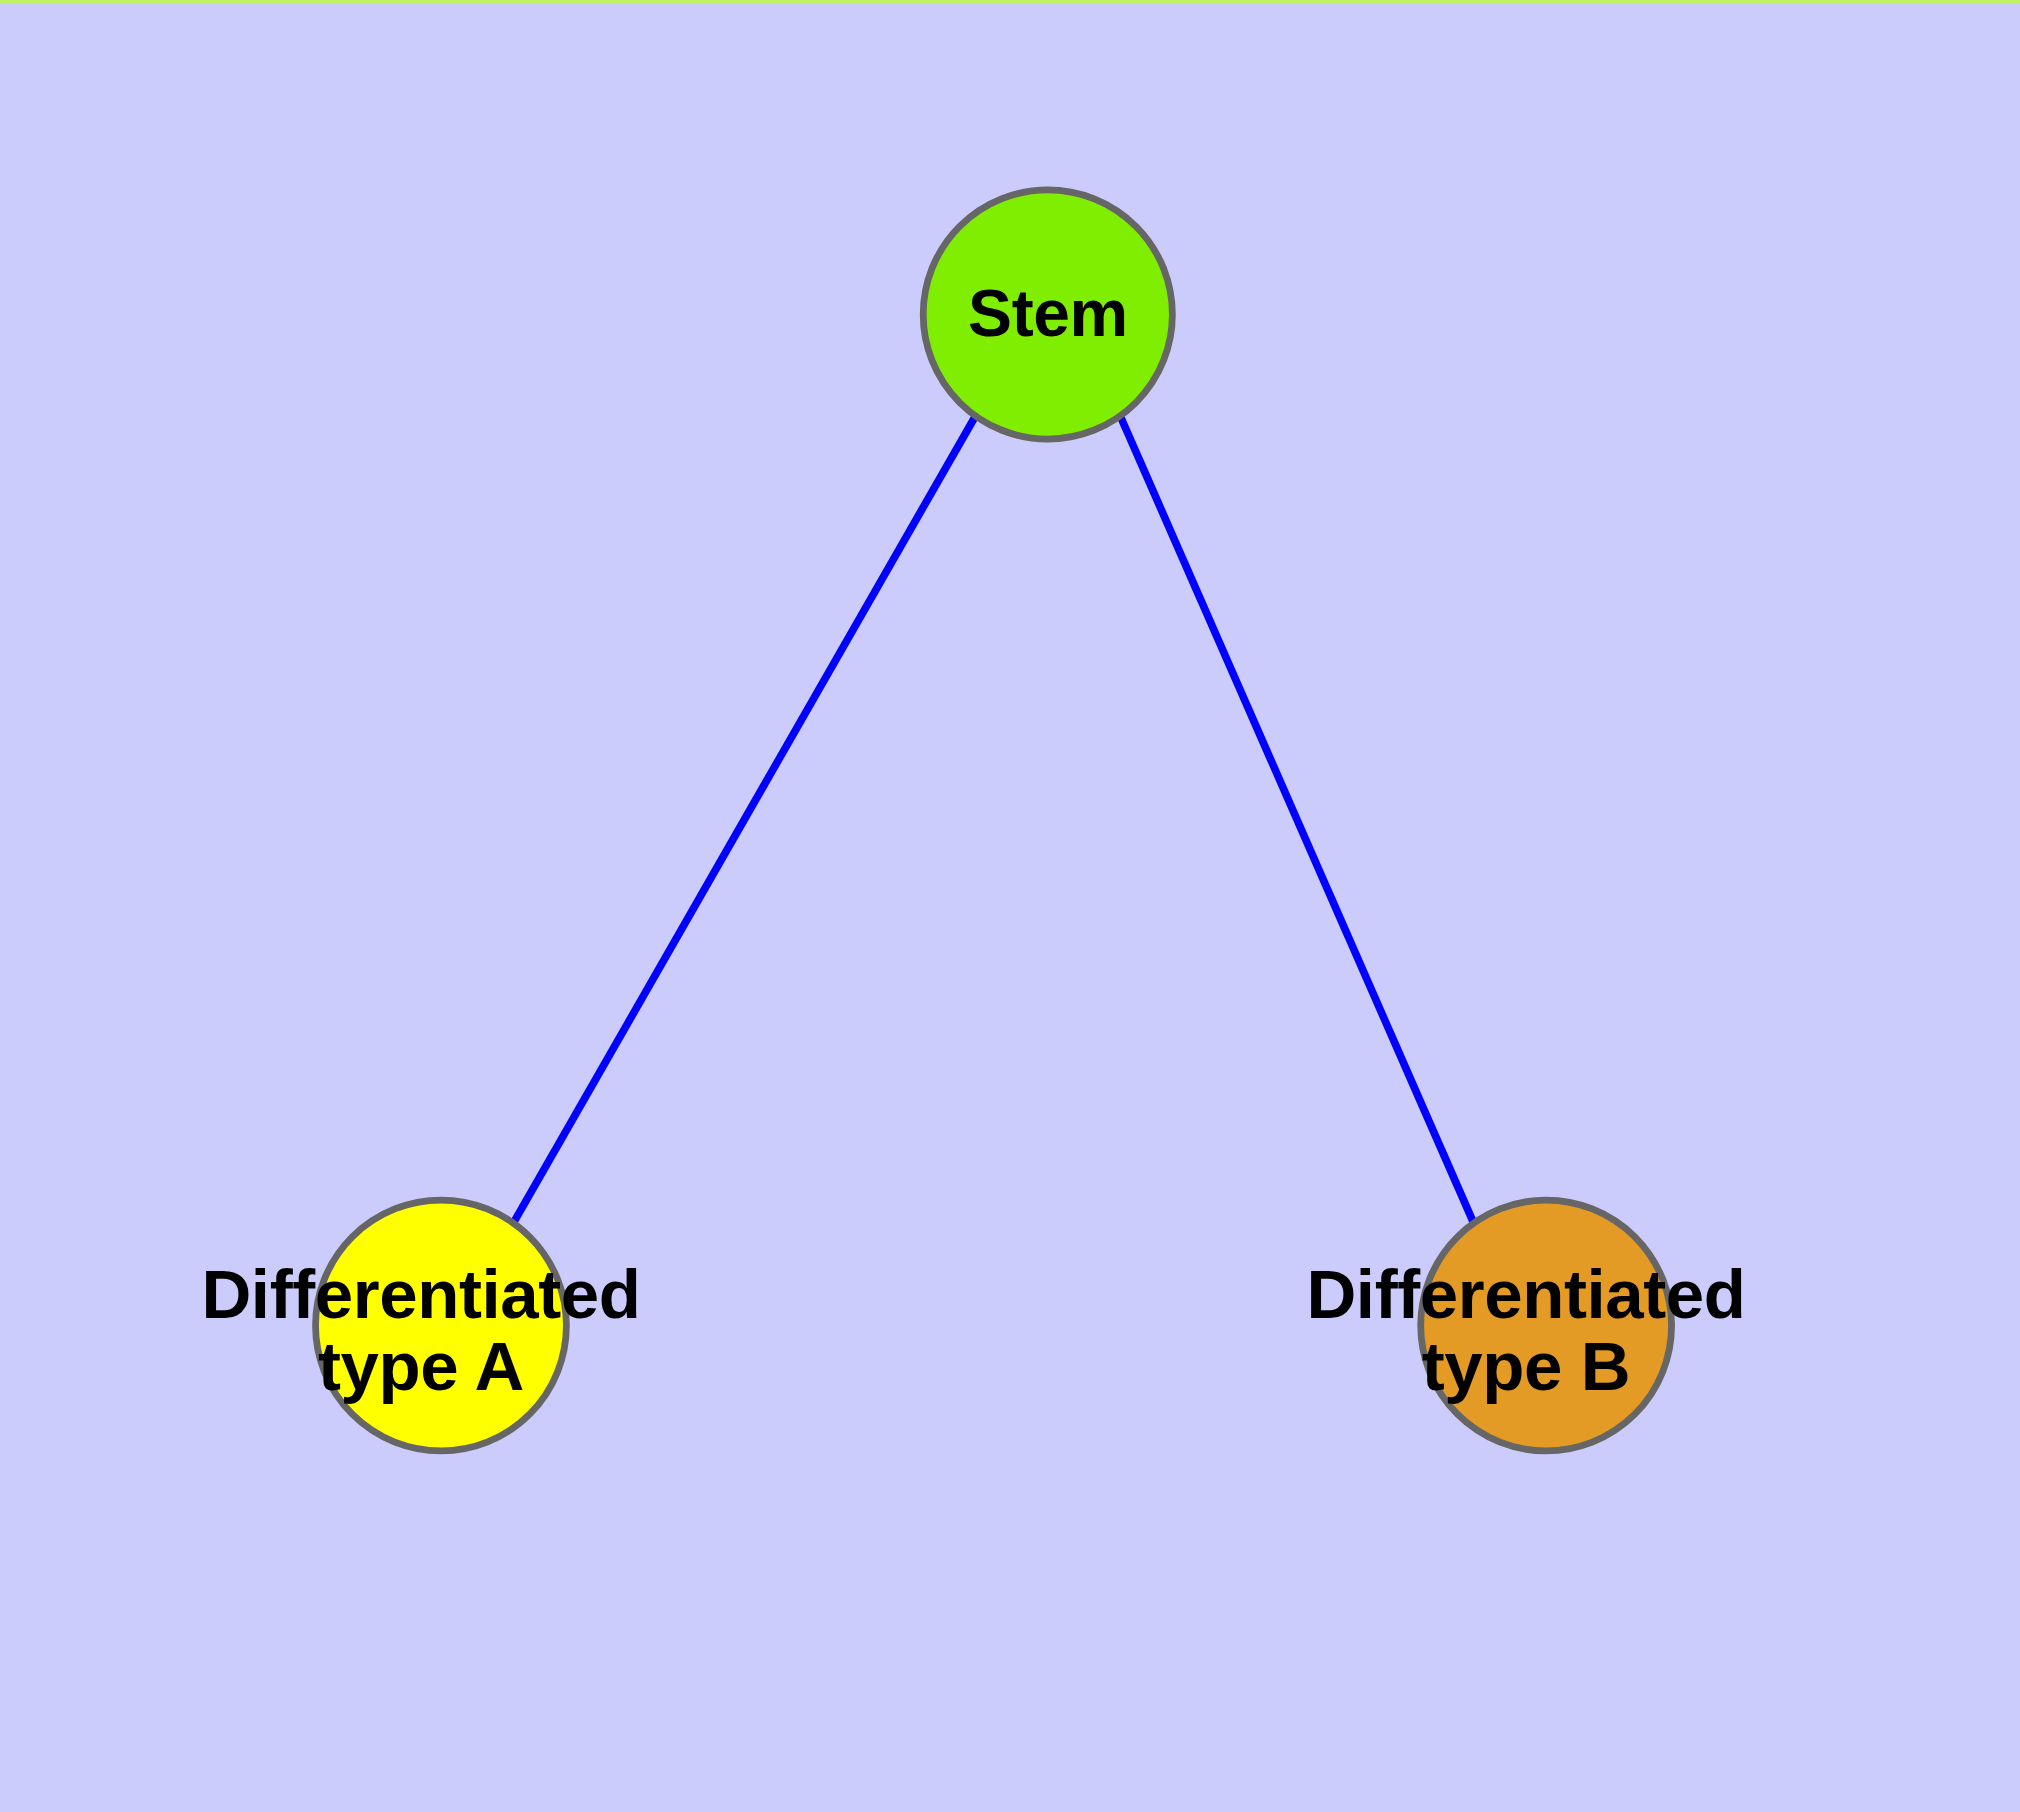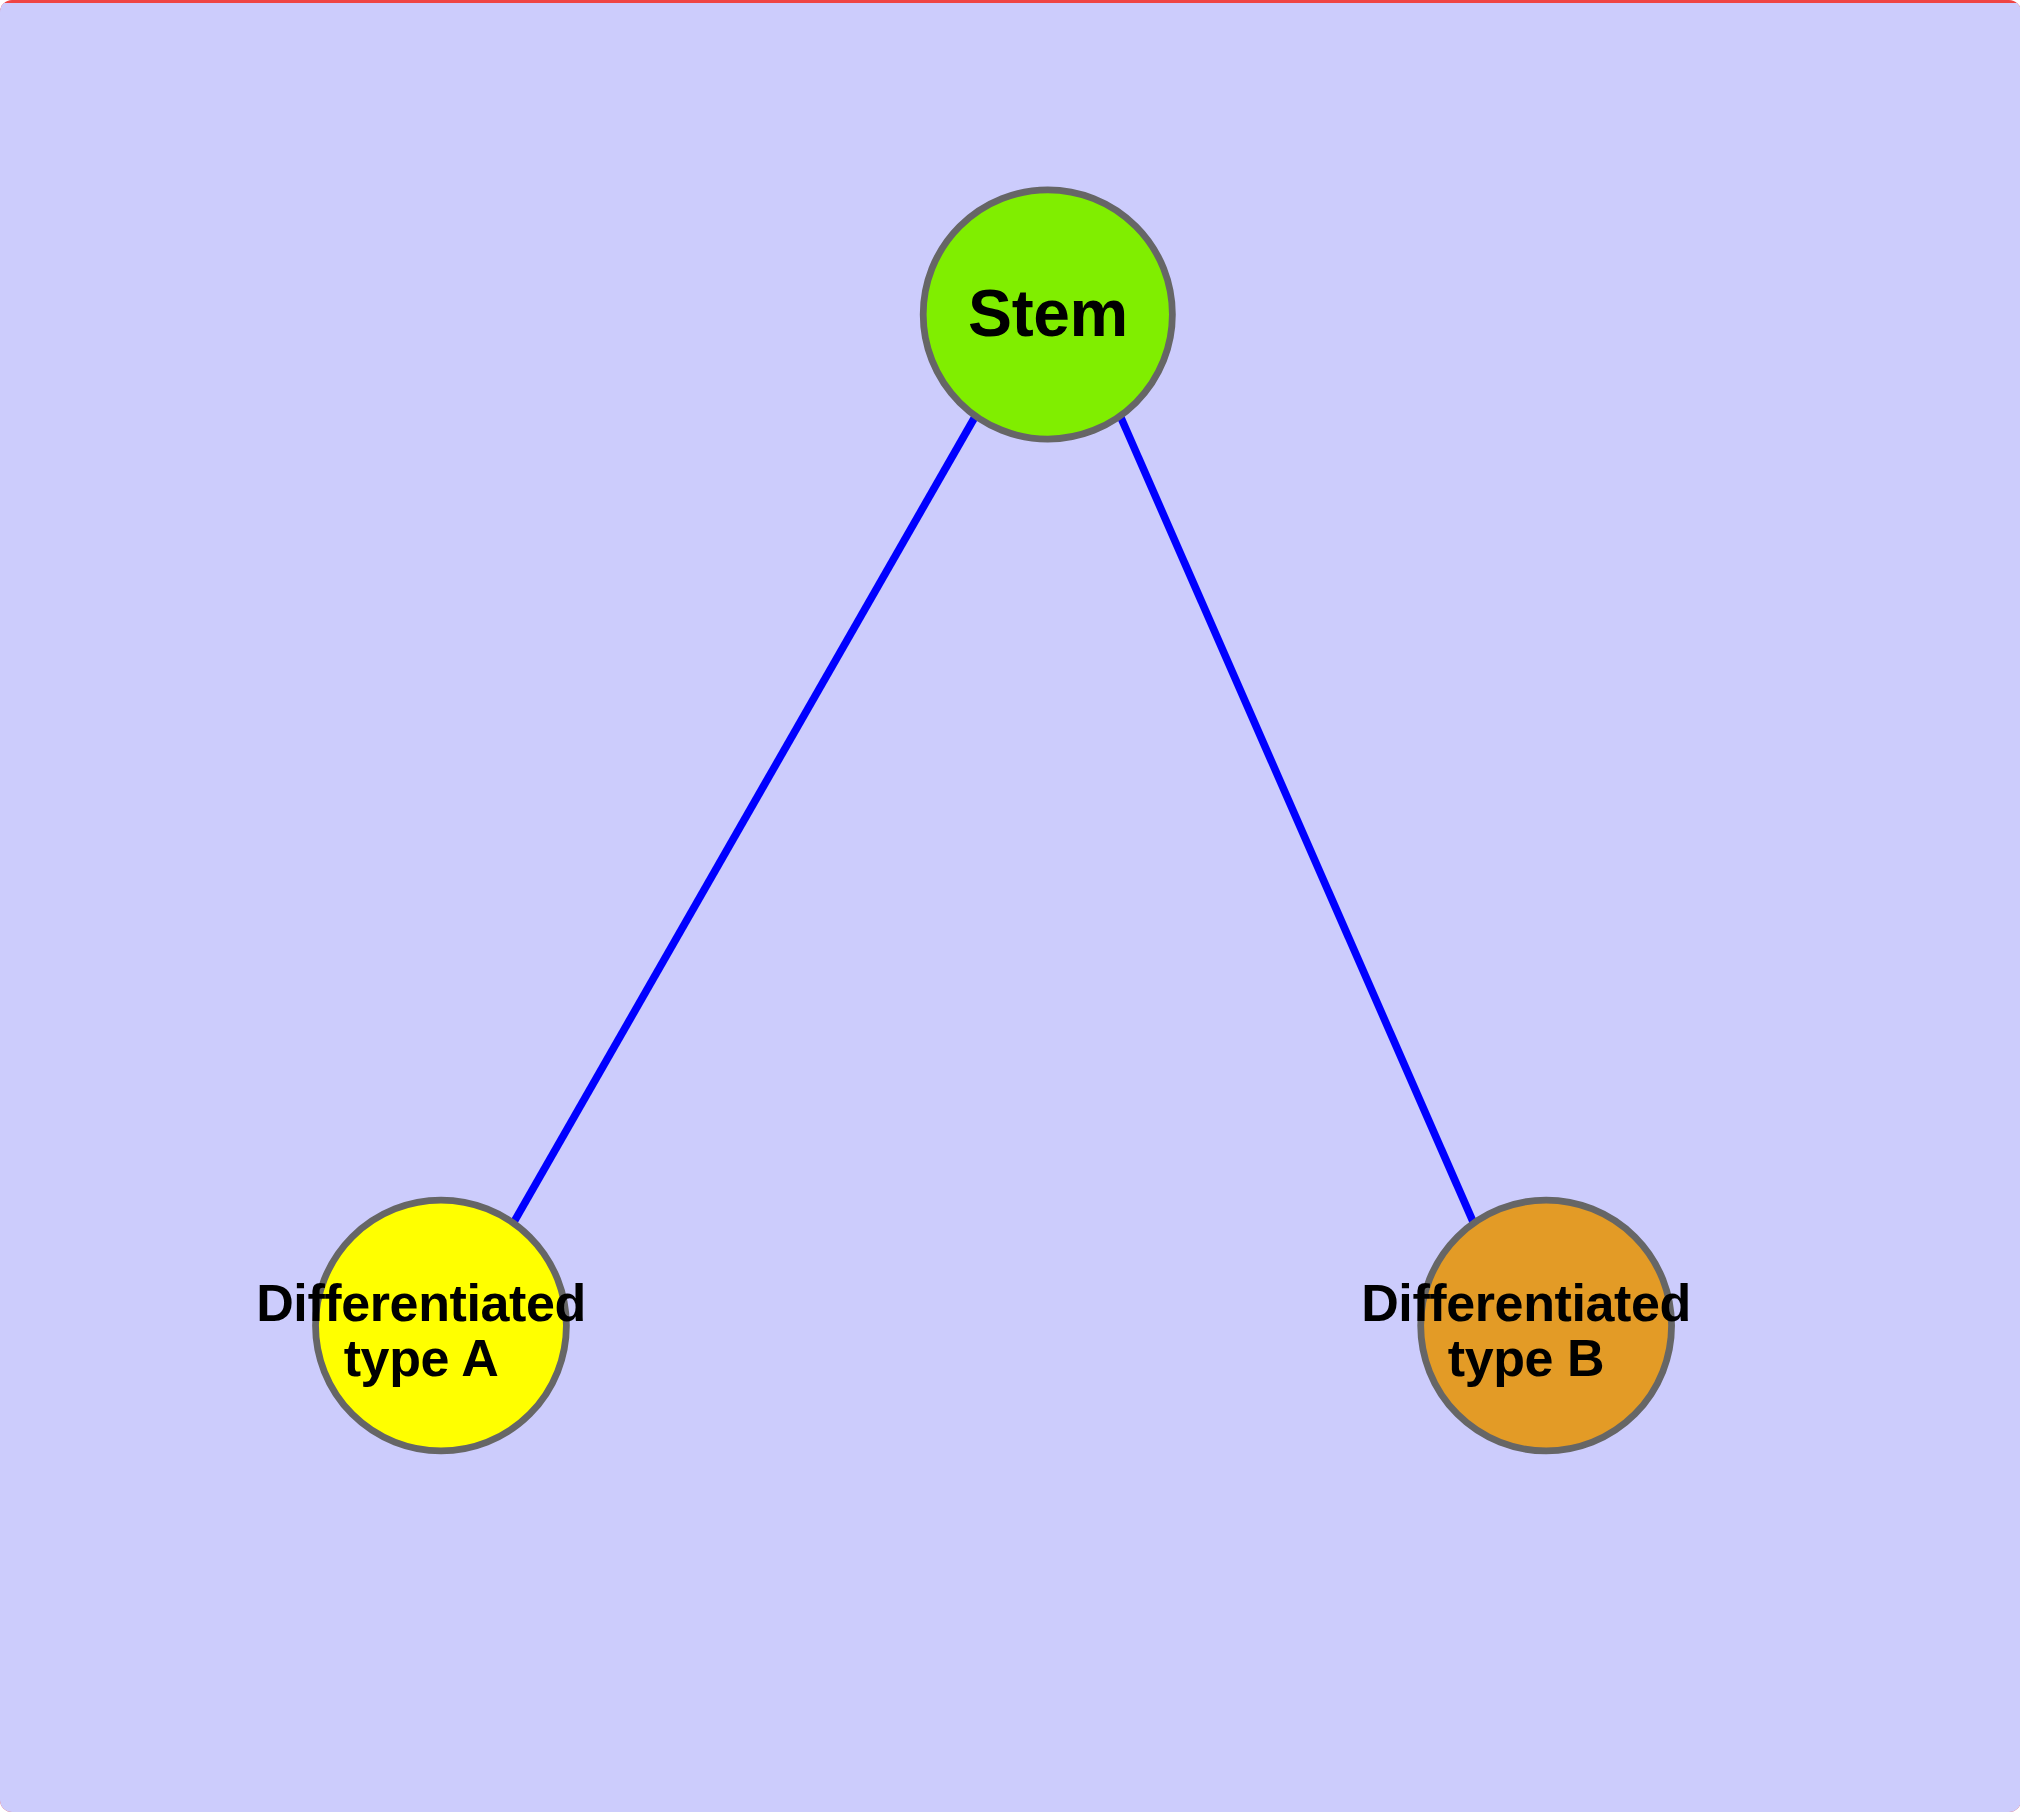--- a/index.html
+++ b/index.html
@@ -5,44 +5,43 @@
   html, body {
     margin: 0;
     padding: 0;
     background: #ffffff;
   }
   #stage {
     position: relative;
     width: 2021px;
     height: 1812px;
     overflow: hidden;
-    background: #ef4444;
+    background: #bef264;
     font-family: "Liberation Sans", "DejaVu Sans", sans-serif;
-    border-radius: 12px;
   }
   #canvas-bg {
     position: absolute;
     left: 0;
     top: 3.4px;
     width: 2021px;
     height: 1809px;
     background: #ccccfc;
   }
   #graph-svg {
     position: absolute;
     left: 0;
     top: 0;
     width: 2021px;
     height: 1812px;
   }
   .node-label {
     position: absolute;
     color: #000000;
     font-weight: bold;
-    font-size: 52px;
+    font-size: 69px;
     line-height: 1.05;
     text-align: center;
     white-space: pre;
     letter-spacing: -0.4px;
     transform: translate(-50%, -50%);
     pointer-events: none;
   }
   .node-label.stem-size { font-size: 66px; }
 </style>
 </head>

